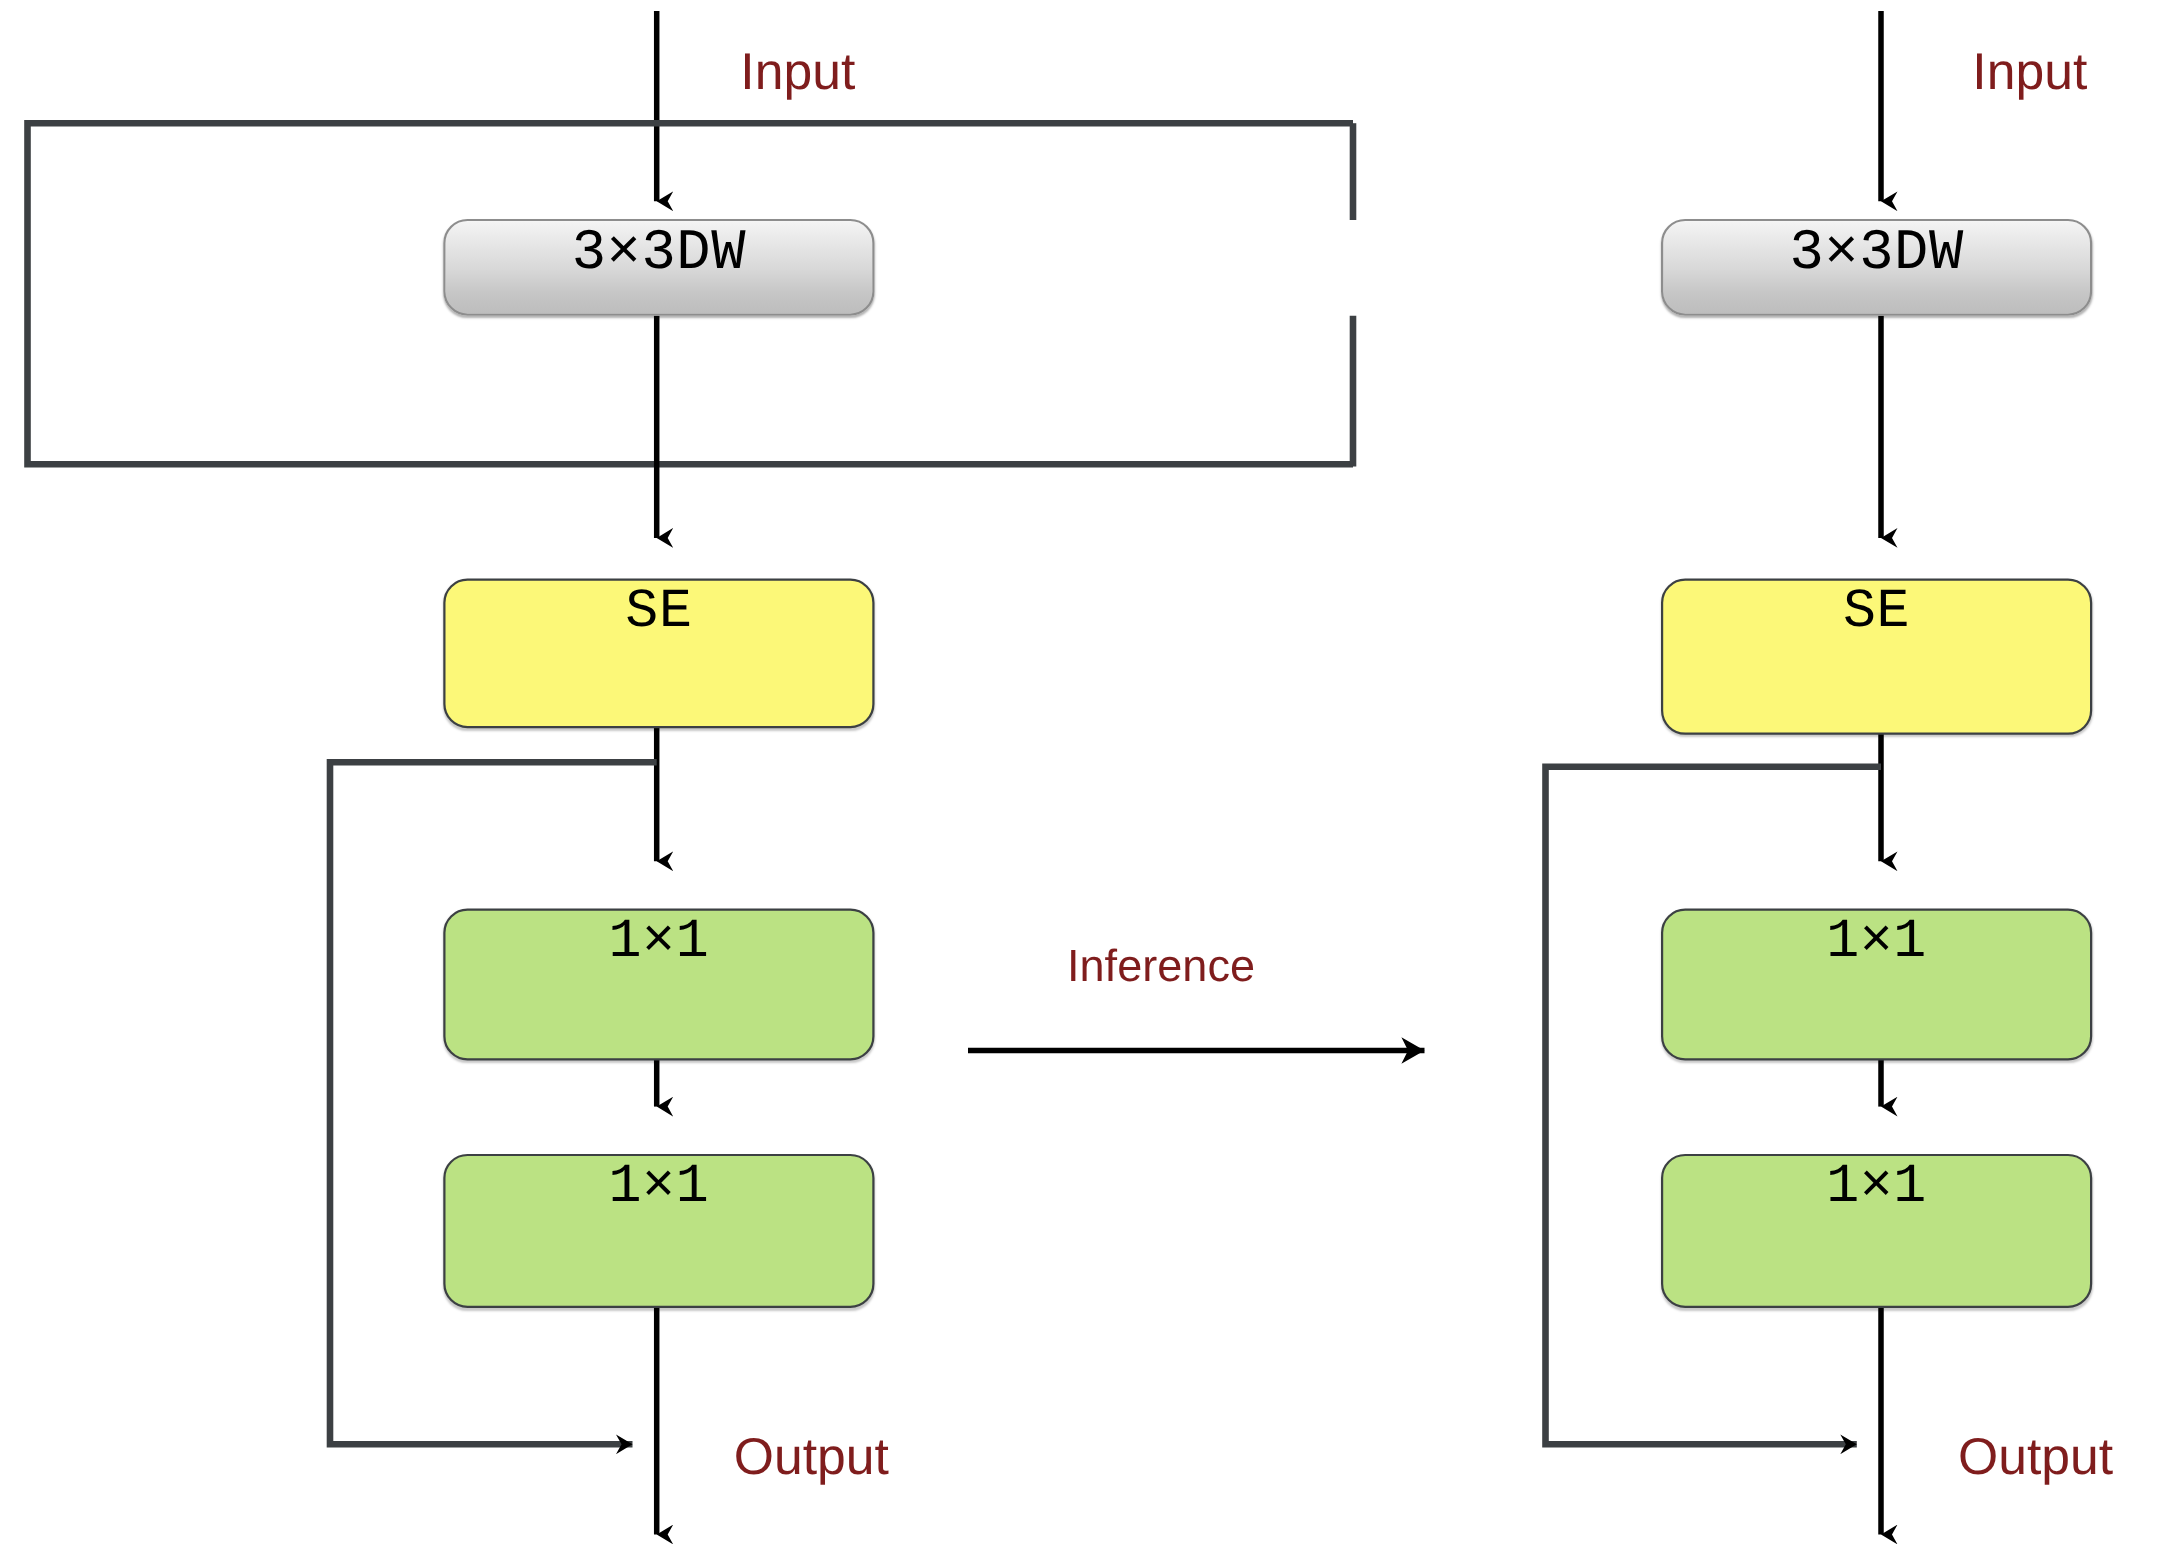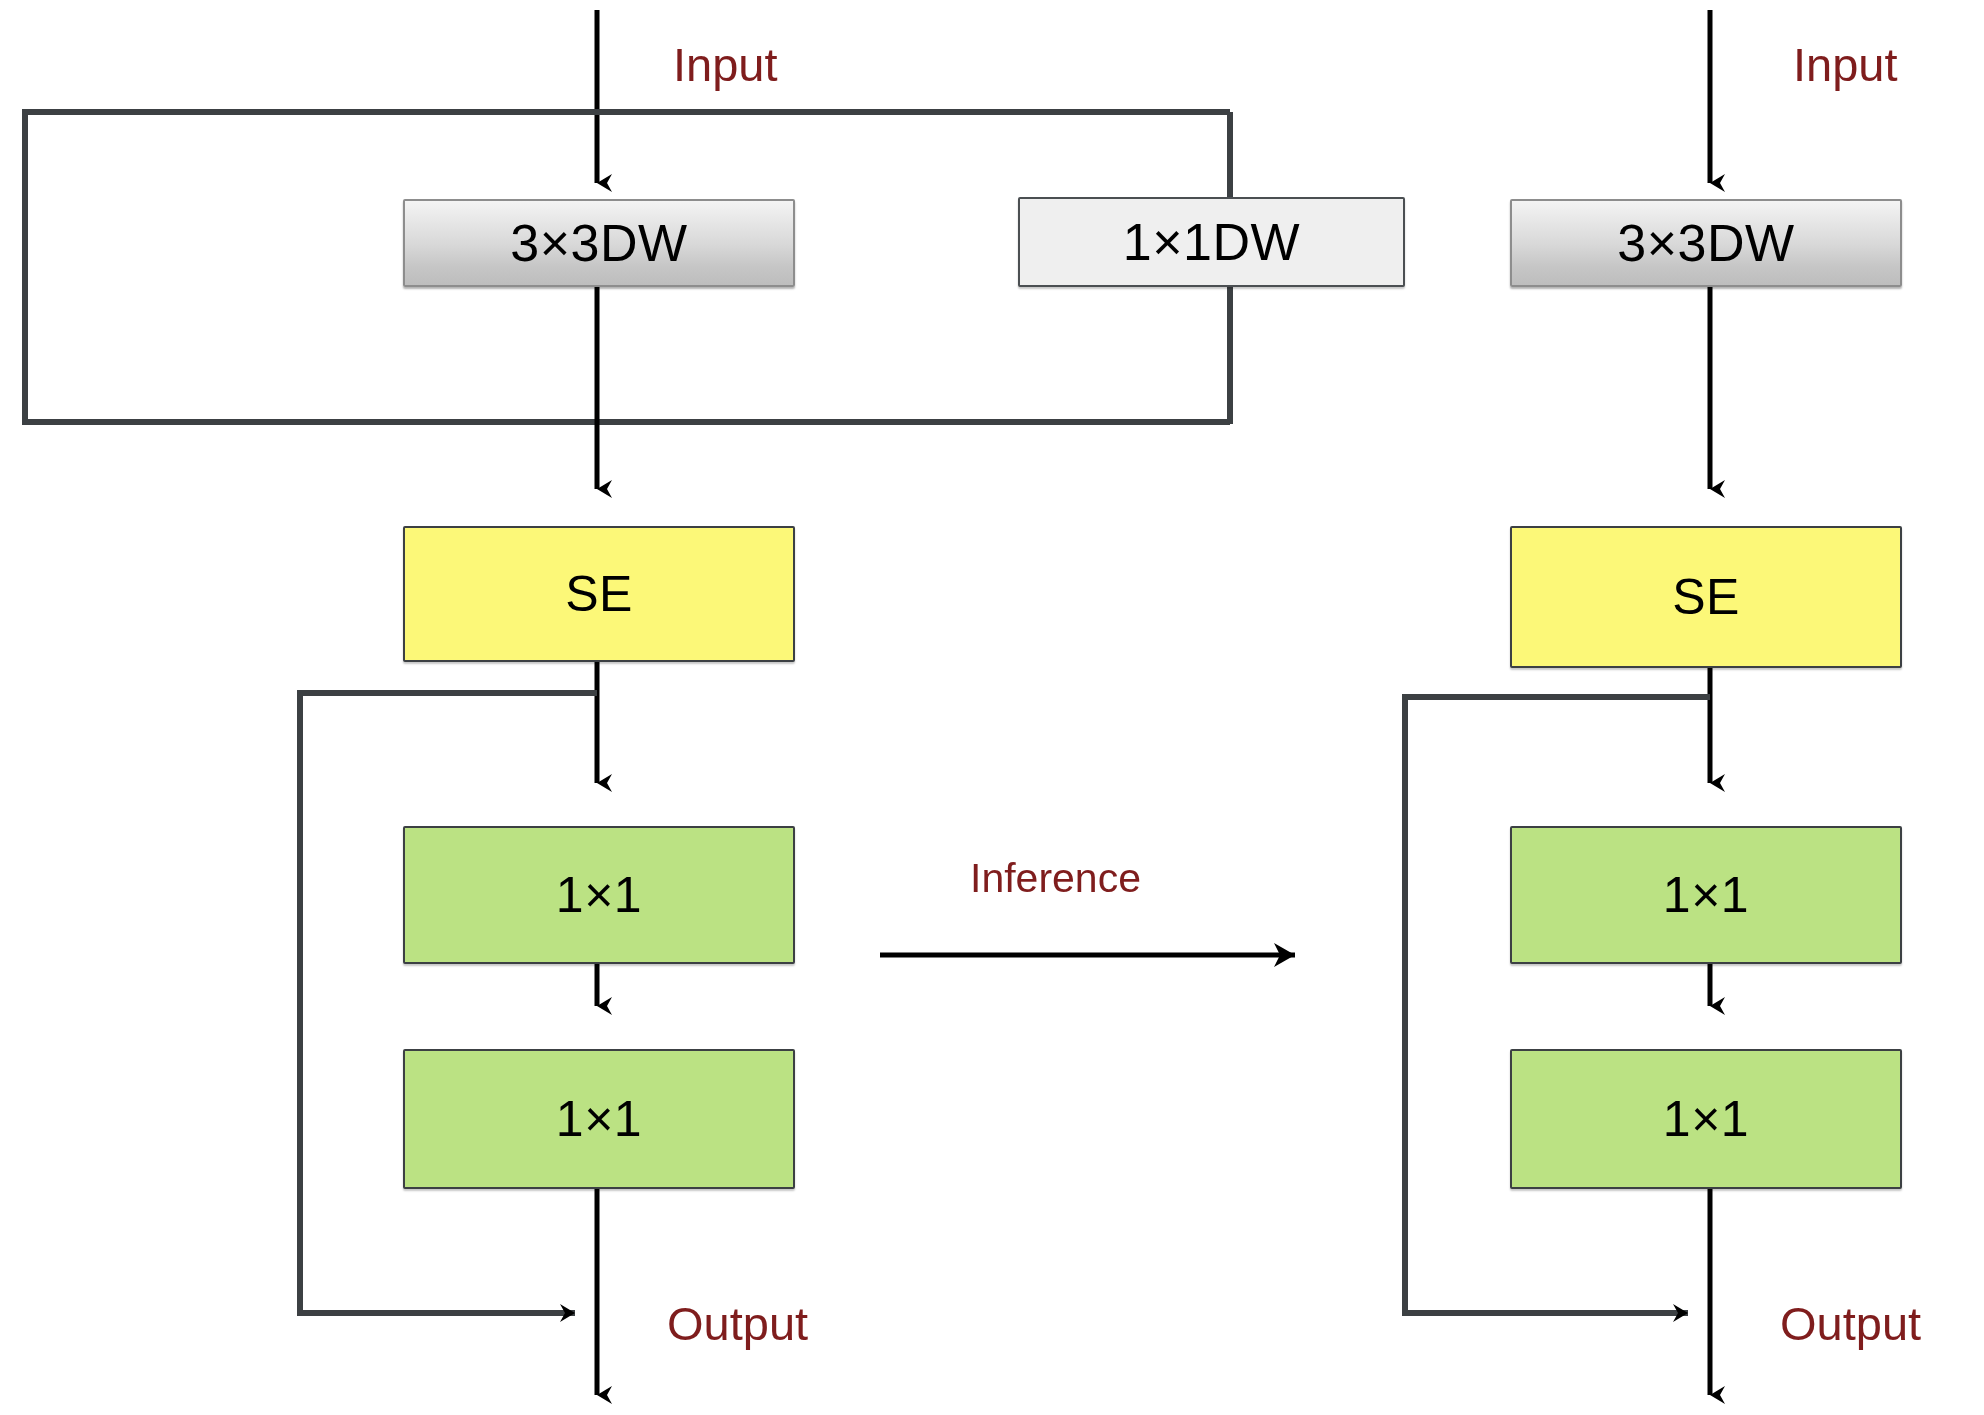--- a/index.html
+++ b/index.html
@@ -8,24 +8,24 @@
     width:1984px;height:1415px;
     font-family:"Liberation Serif", serif;
     overflow:hidden;
     position:relative;
   }
   #stage{position:absolute;left:0;top:0;width:1984px;height:1415px;background:#fff;}
   svg.wires{position:absolute;left:0;top:0;width:1984px;height:1415px;}
 
   .node{
     position:absolute;
-    display:flex;align-items:center;justify-content:center;
-    border-radius:2px;
+    display:flex;align-items:flex-start;justify-content:center;
+    border-radius:22px;
     box-sizing:border-box;
-    font-family:Liberation Sans, sans-serif;
+    font-family:Liberation Mono, monospace;
     color:#000;
     letter-spacing:.5px;
   }
   .node span{pointer-events:none;}
 
   
   .node.grey{
     background:linear-gradient(to bottom,#f4f4f4 0%,#eaeaea 18%,#d8d8d8 52%,#c6c6c6 78%,#bdbdbd 100%);
     border:2.5px solid #8d8d8d;
     box-shadow:0 2px 2px rgba(0,0,0,.30);
@@ -103,23 +103,20 @@
     <line x1="1710" y1="645" x2="1710" y2="783" stroke="#000" stroke-width="5" marker-end="url(#arrowDown)"></line>
     <path d="M 1710 697 L 1405 697 L 1405 1313 L 1688 1313" fill="none" stroke="#3c4043" stroke-width="6" marker-end="url(#arrowRight)"></path>
     <line x1="1710" y1="935" x2="1710" y2="1006" stroke="#000" stroke-width="5" marker-end="url(#arrowDown)"></line>
     <line x1="1710" y1="1160" x2="1710" y2="1395" stroke="#000" stroke-width="5" marker-end="url(#arrowDown)"></line>
   </svg>
 
   <div class="node grey" style="left:403px;top:199px;width:392px;height:88px;font-size:52px;">
     <span>3×3DW</span>
   </div>
 
-  <div class="node white" style="left:1018px;top:197px;width:387px;height:90px;font-size:52px;">
-    <span>1×1DW</span>
-  </div>
 
   <div class="node yellow" style="left:403px;top:503px;width:392px;height:136px;font-size:50px;">
     <span>SE</span>
   </div>
 
   <div class="node green" style="left:403px;top:797px;width:392px;height:138px;font-size:50px;">
     <span>1×1</span>
   </div>
 
   <div class="node green" style="left:403px;top:1020px;width:392px;height:140px;font-size:50px;">

